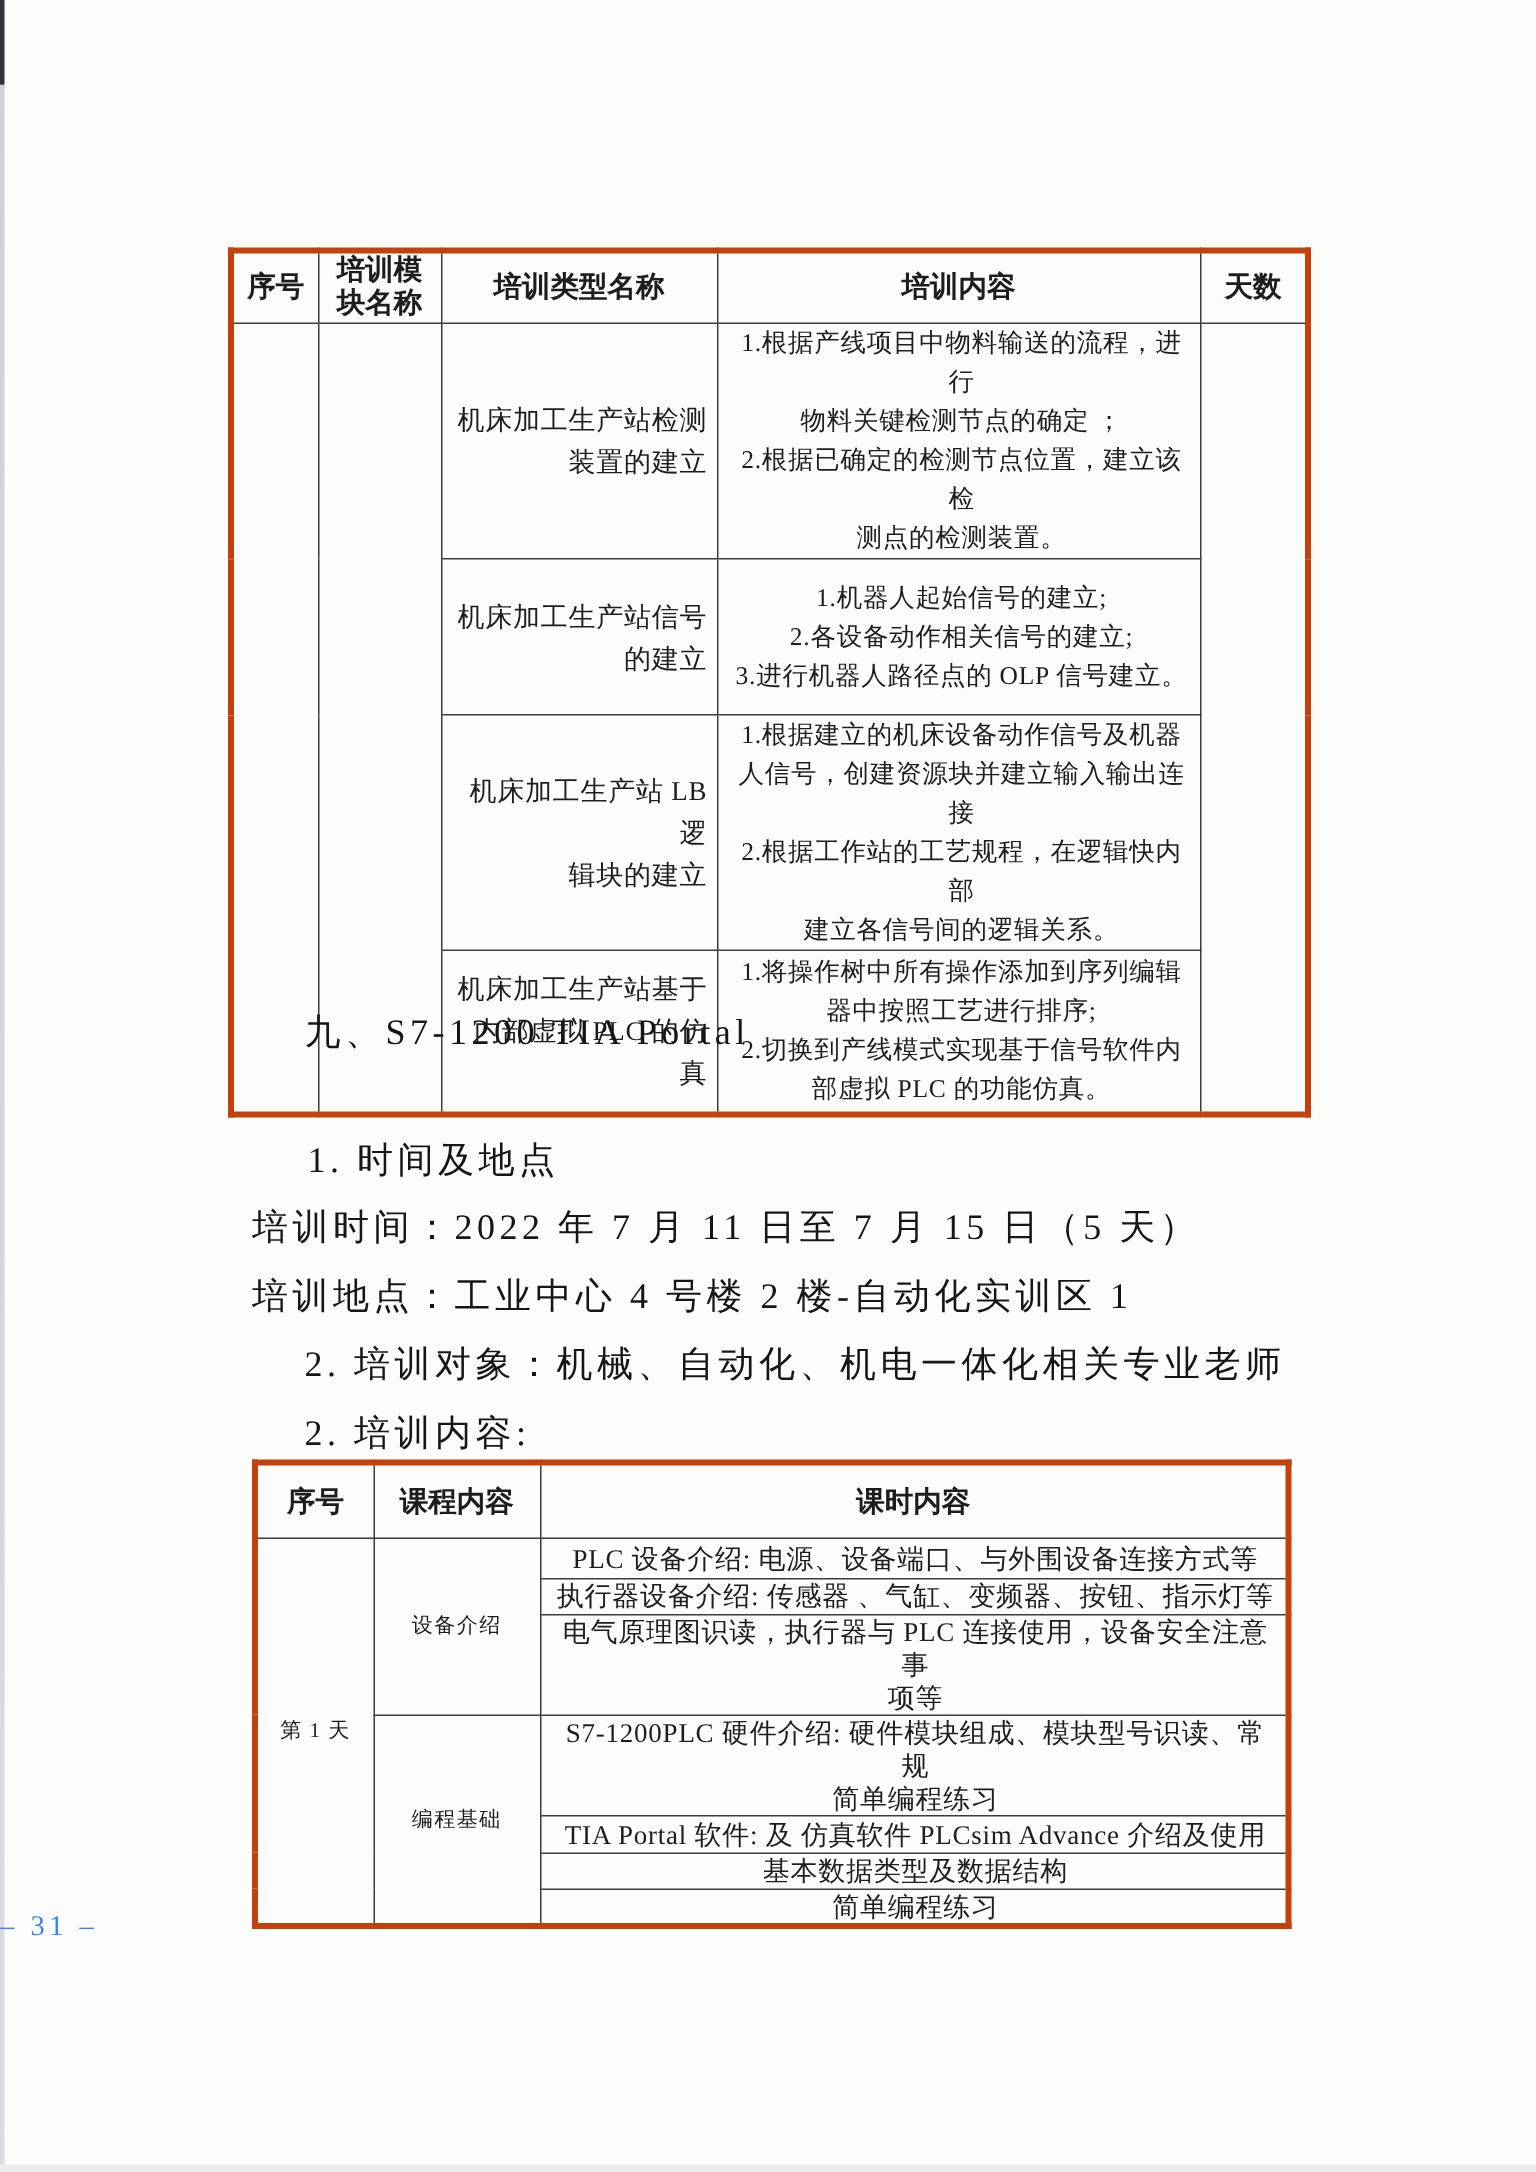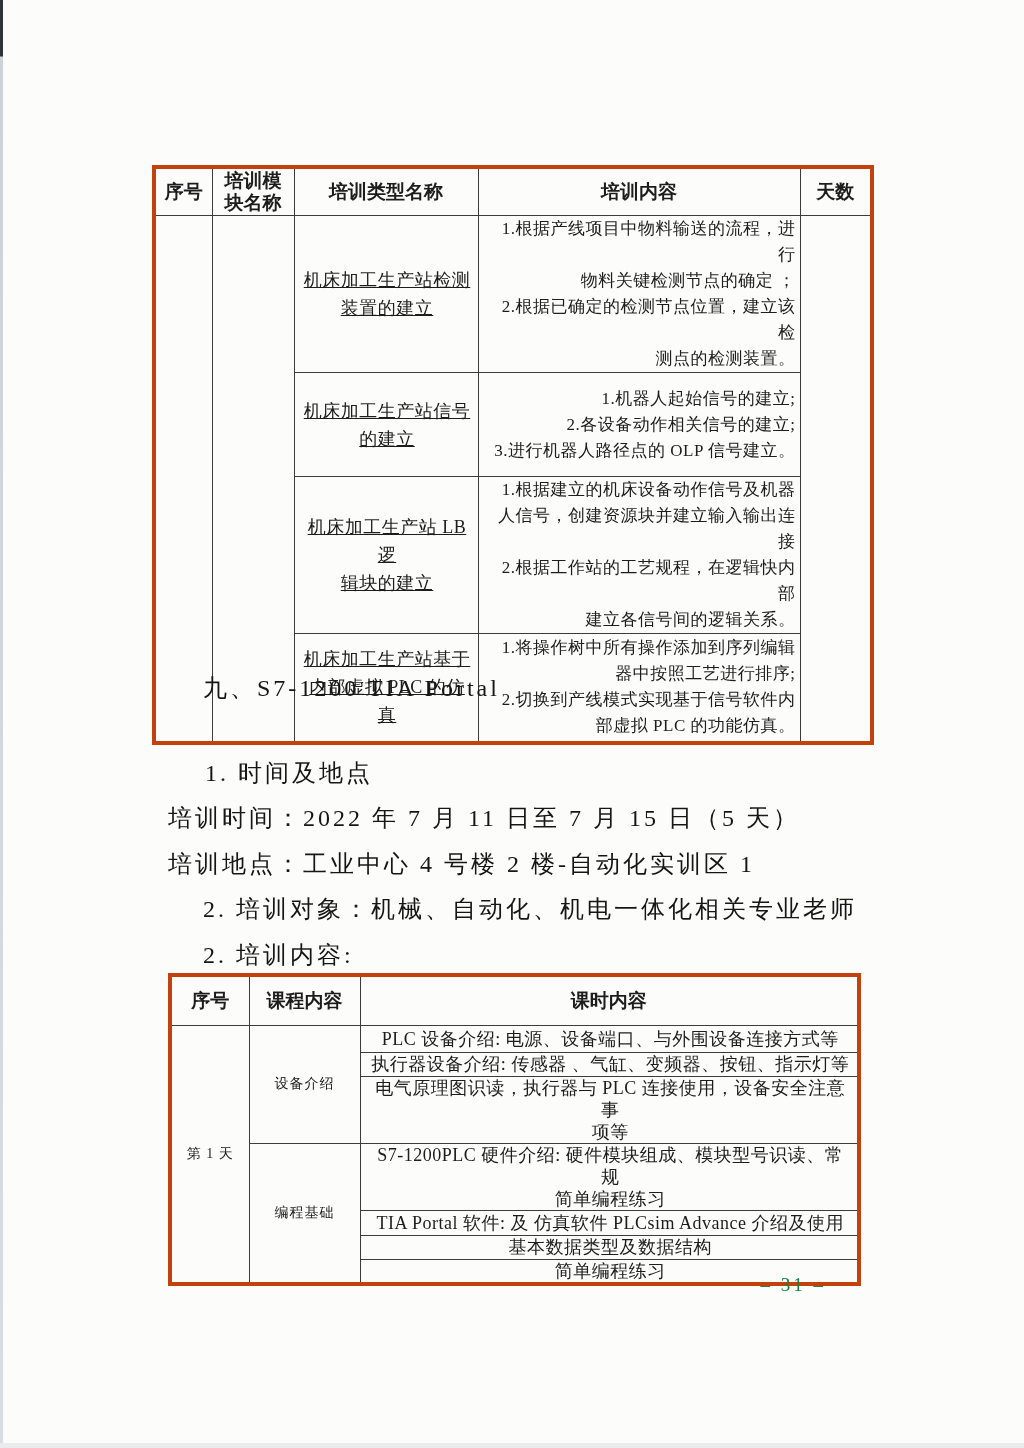--- a/index.html
+++ b/index.html
@@ -16,36 +16,36 @@
   .edge-bottom{position:absolute;left:0;bottom:0;width:1024px;height:5px;background:#e9ebec;}
 
   table{border-collapse:collapse;table-layout:fixed;position:absolute;}
   td,th{border:1px solid #3c3c3c;overflow:hidden;}
   .outer{border:4px solid #c2410c;}
 
   
   #t1{left:152px;top:165px;width:718px;}
   #t1 th{font-family:"Liberation Sans","DejaVu Sans",sans-serif;font-weight:bold;
     font-size:19px;text-align:center;vertical-align:middle;white-space:pre-line;line-height:22px;}
-  #t1 .type-cell{font-size:18px;text-align:center;vertical-align:middle;
-    padding:0 6px 0 8px;white-space:pre-line;line-height:28px;letter-spacing:0.5px;text-decoration:underline;}
-  #t1 .content-cell{font-size:17px;text-align:right;vertical-align:middle;
+  #t1 .type-cell{font-size:18px;text-align:right;vertical-align:middle;
+    padding:0 6px 0 8px;white-space:pre-line;line-height:28px;letter-spacing:0.5px;}
+  #t1 .content-cell{font-size:17px;text-align:center;vertical-align:middle;
     padding:0 4px 0 8px;white-space:pre-line;line-height:26px;letter-spacing:0.5px;}
 
   
   #t2{left:168px;top:973px;width:689px;}
   #t2 th{font-family:"Liberation Sans","DejaVu Sans",sans-serif;font-weight:bold;
     font-size:19px;text-align:center;vertical-align:middle;}
   #t2 .mid-cell{font-size:14px;text-align:center;vertical-align:middle;letter-spacing:1px;}
   #t2 .item-cell{font-size:18px;text-align:center;vertical-align:middle;
     padding:0 6px 0 9px;white-space:pre-line;line-height:22px;letter-spacing:0.5px;}
 
   .sec-line{position:absolute;font-size:24px;letter-spacing:3px;white-space:nowrap;color:#161616;}
-  .page-num{position:absolute;left:0;top:1274px;width:826px;text-align:right;
-    font-size:19px;letter-spacing:3px;color:#15803d;}
+  .page-num{position:absolute;left:0;top:1274px;width:826px;text-align:left;
+    font-size:19px;letter-spacing:3px;color:#3b82f6;}
 </style>
 </head>
 <body>
 
 <div class="edge-left"></div>
 <div class="edge-bottom"></div>
 
 <table id="t1" class="outer">
   <colgroup>
     <col style="width:58px">

